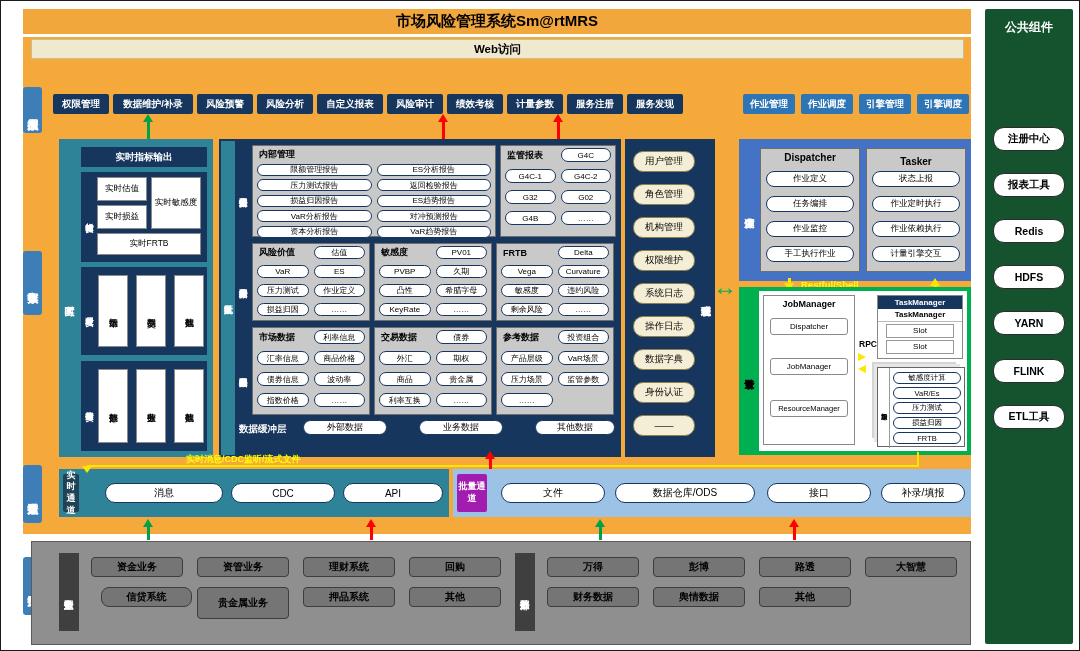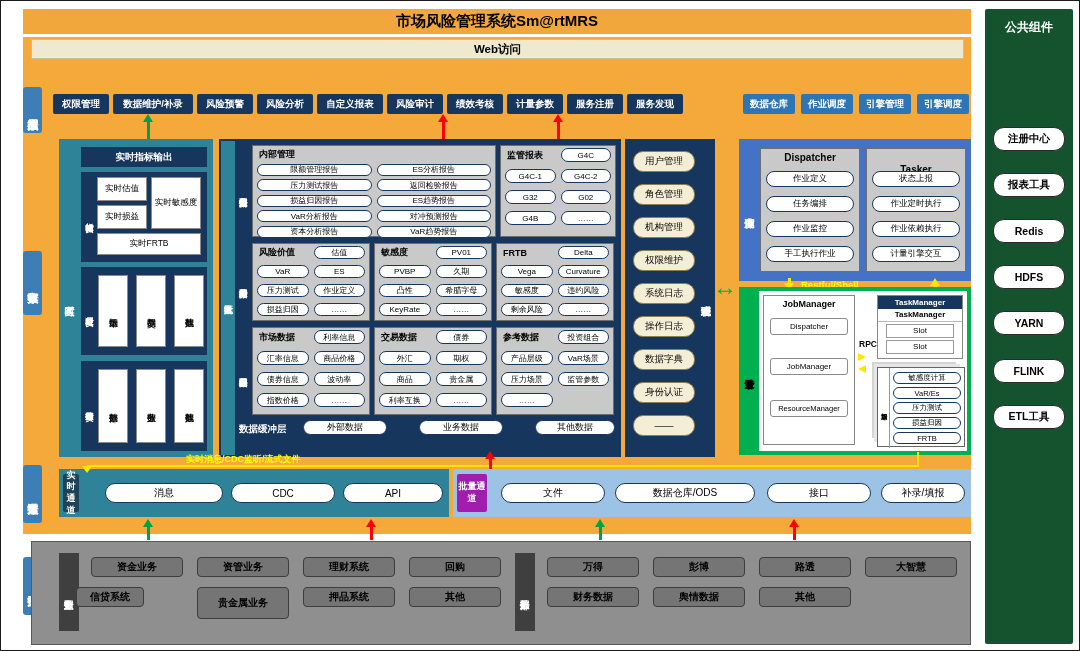--- a/index.html
+++ b/index.html
@@ -52,21 +52,21 @@
     <div class="navybtn" style="width:56px">风险预警</div>
     <div class="navybtn" style="width:56px">风险分析</div>
     <div class="navybtn" style="width:66px">自定义报表</div>
     <div class="navybtn" style="width:56px">风险审计</div>
     <div class="navybtn" style="width:56px">绩效考核</div>
     <div class="navybtn" style="width:56px">计量参数</div>
     <div class="navybtn" style="width:56px">服务注册</div>
     <div class="navybtn" style="width:56px">服务发现</div>
   </div>
   <div class="abs" style="left:742px;top:93px;display:flex;gap:6px;">
-    <div class="bluebtn" style="width:52px">数据仓库</div>
+    <div class="bluebtn" style="width:52px">作业管理</div>
     <div class="bluebtn" style="width:52px">作业调度</div>
     <div class="bluebtn" style="width:52px">引擎管理</div>
     <div class="bluebtn" style="width:52px">引擎调度</div>
   </div>
 
   <div class="abs" style="left:58px;top:138px;width:154px;height:318px;background:#2F8399;">
     <div class="abs vt" style="left:2px;top:0;width:16px;height:318px;color:#fff;font-weight:bold;font-size:10px;">实时区</div>
     <div class="abs" style="left:22px;top:8px;width:126px;height:20px;background:#17365D;display:flex;align-items:center;justify-content:center;">
       <span style="color:#fff;font-size:9.5px;font-weight:bold;">实时指标输出</span>
     </div>
@@ -219,21 +219,21 @@
 
   <div class="abs" style="left:738px;top:138px;width:232px;height:142px;background:#4472C4;">
     <div class="abs vt" style="left:3px;top:0;width:14px;height:142px;color:#fff;font-weight:bold;font-size:10px;">作业调度</div>
     <div class="abs gbox" style="left:21px;top:9px;width:100px;height:124px;padding:0;">
       <div style="font-weight:bold;font-size:10px;text-align:center;padding-top:3px;">Dispatcher</div>
       <div class="abs pill" style="left:5px;top:22px;width:88px;height:16px;font-size:8.5px;">作业定义</div>
       <div class="abs pill" style="left:5px;top:47px;width:88px;height:16px;font-size:8.5px;">任务编排</div>
       <div class="abs pill" style="left:5px;top:72px;width:88px;height:16px;font-size:8.5px;">作业监控</div>
       <div class="abs pill" style="left:5px;top:97px;width:88px;height:16px;font-size:8.5px;">手工执行作业</div>
     </div>
-    <div class="abs gbox" style="left:127px;top:9px;width:100px;height:124px;padding:12px;">
+    <div class="abs gbox" style="left:127px;top:9px;width:100px;height:124px;padding:4px;">
       <div style="font-weight:bold;font-size:10px;text-align:center;padding-top:3px;">Tasker</div>
       <div class="abs pill" style="left:5px;top:22px;width:88px;height:16px;font-size:8.5px;">状态上报</div>
       <div class="abs pill" style="left:5px;top:47px;width:88px;height:16px;font-size:8.5px;">作业定时执行</div>
       <div class="abs pill" style="left:5px;top:72px;width:88px;height:16px;font-size:8.5px;">作业依赖执行</div>
       <div class="abs pill" style="left:5px;top:97px;width:88px;height:16px;font-size:8.5px;">计量引擎交互</div>
     </div>
   </div>
 
   <div class="abs" style="left:800px;top:278px;color:#FFFF00;font-weight:bold;font-size:9.5px;">Restful/Shell</div>
   <div class="arrD" style="left:782px;top:277px;height:13px;--c:#FFE600;"></div>
@@ -286,21 +286,21 @@
   <div class="abs" style="left:86px;top:464px;width:832px;height:2px;background:#FFE600;"></div>
   <div class="abs" style="left:916px;top:451px;width:2px;height:14px;background:#FFE600;"></div>
   <div class="abs" style="left:81px;top:465px;width:0;height:0;border-left:5px solid transparent;border-right:5px solid transparent;border-top:7px solid #FFE600;"></div>
 
   <div class="abs" style="left:30px;top:540px;width:940px;height:104px;background:#8F8F8F;border:1px solid #5A5A5A;"></div>
   <div class="abs srclab vt" style="left:58px;top:552px;width:20px;height:78px;">业务数据</div>
   <div class="abs srcbtn" style="left:90px;top:556px;width:92px;height:20px;">资金业务</div>
   <div class="abs srcbtn" style="left:196px;top:556px;width:92px;height:20px;">资管业务</div>
   <div class="abs srcbtn" style="left:302px;top:556px;width:92px;height:20px;">理财系统</div>
   <div class="abs srcbtn" style="left:408px;top:556px;width:92px;height:20px;">回购</div>
-  <div class="abs srcbtn" style="left:75px;top:586px;width:68px;height:20px;">信贷系统</div>
+  <div class="abs srcbtn" style="left:100px;top:586px;width:91px;height:20px;border-radius:8px;">信贷系统</div>
   <div class="abs srcbtn" style="left:196px;top:586px;width:92px;height:32px;">贵金属业务</div>
   <div class="abs srcbtn" style="left:302px;top:586px;width:92px;height:20px;">押品系统</div>
   <div class="abs srcbtn" style="left:408px;top:586px;width:92px;height:20px;">其他</div>
   <div class="abs srclab vt" style="left:514px;top:552px;width:20px;height:78px;">外部数据</div>
   <div class="abs srcbtn" style="left:546px;top:556px;width:92px;height:20px;">万得</div>
   <div class="abs srcbtn" style="left:652px;top:556px;width:92px;height:20px;">彭博</div>
   <div class="abs srcbtn" style="left:758px;top:556px;width:92px;height:20px;">路透</div>
   <div class="abs srcbtn" style="left:864px;top:556px;width:92px;height:20px;">大智慧</div>
   <div class="abs srcbtn" style="left:546px;top:586px;width:92px;height:20px;">财务数据</div>
   <div class="abs srcbtn" style="left:652px;top:586px;width:92px;height:20px;">舆情数据</div>

